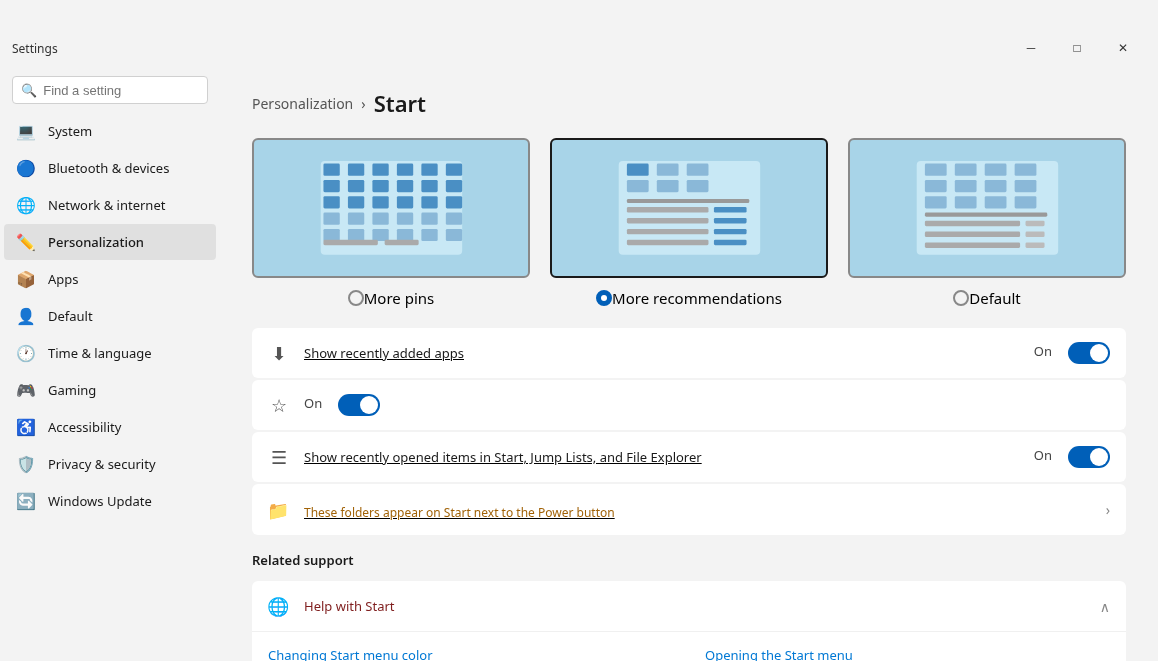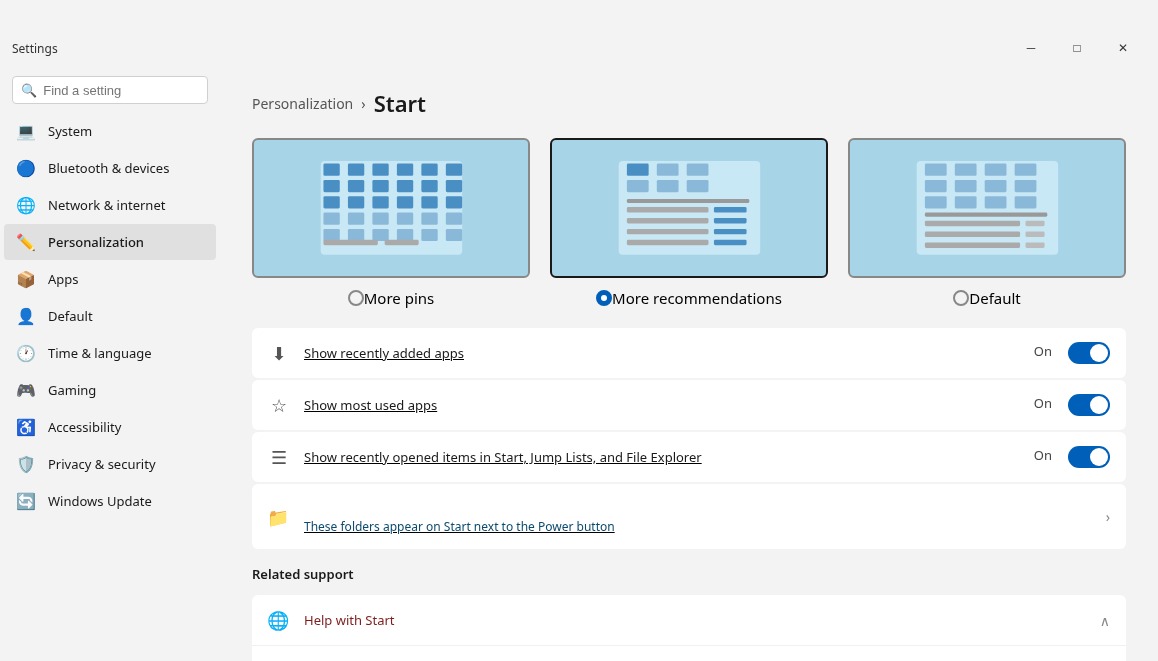--- a/index.html
+++ b/index.html
@@ -246,22 +246,22 @@
     .setting-text {
       flex: 1;
       text-decoration: underline;
     }
     .setting-title {
       font-size: 13px;
       color: #1a1a1a;
     }
     .setting-subtitle {
       font-size: 12px;
-      color: #0c4a6e;
-      margin-top: 20px;
+      color: #a16207;
+      margin-top: 6px;
     }
     .setting-right {
       display: flex;
       align-items: flex-start;
       gap: 16px;
     }
     .setting-value {
       font-size: 13px;
       color: #444;
     }
@@ -520,24 +520,20 @@
     </div>
     <div class="setting-right">
             <span class="setting-value">On</span>
        <div class="toggle">
               <div class="toggle-knob"></div>
             </div>
           </div>
   </div>
         <div class="setting-row">
     <span class="setting-icon">☆</span>
-    <div class="setting-text">
-      <div class="setting-title">Show most used apps</div>
-
-    </div>
     <div class="setting-right">
             <span class="setting-value">On</span>
        <div class="toggle">
               <div class="toggle-knob"></div>
             </div>
           </div>
   </div>
         <div class="setting-row">
     <span class="setting-icon">☰</span>
     <div class="setting-text">

